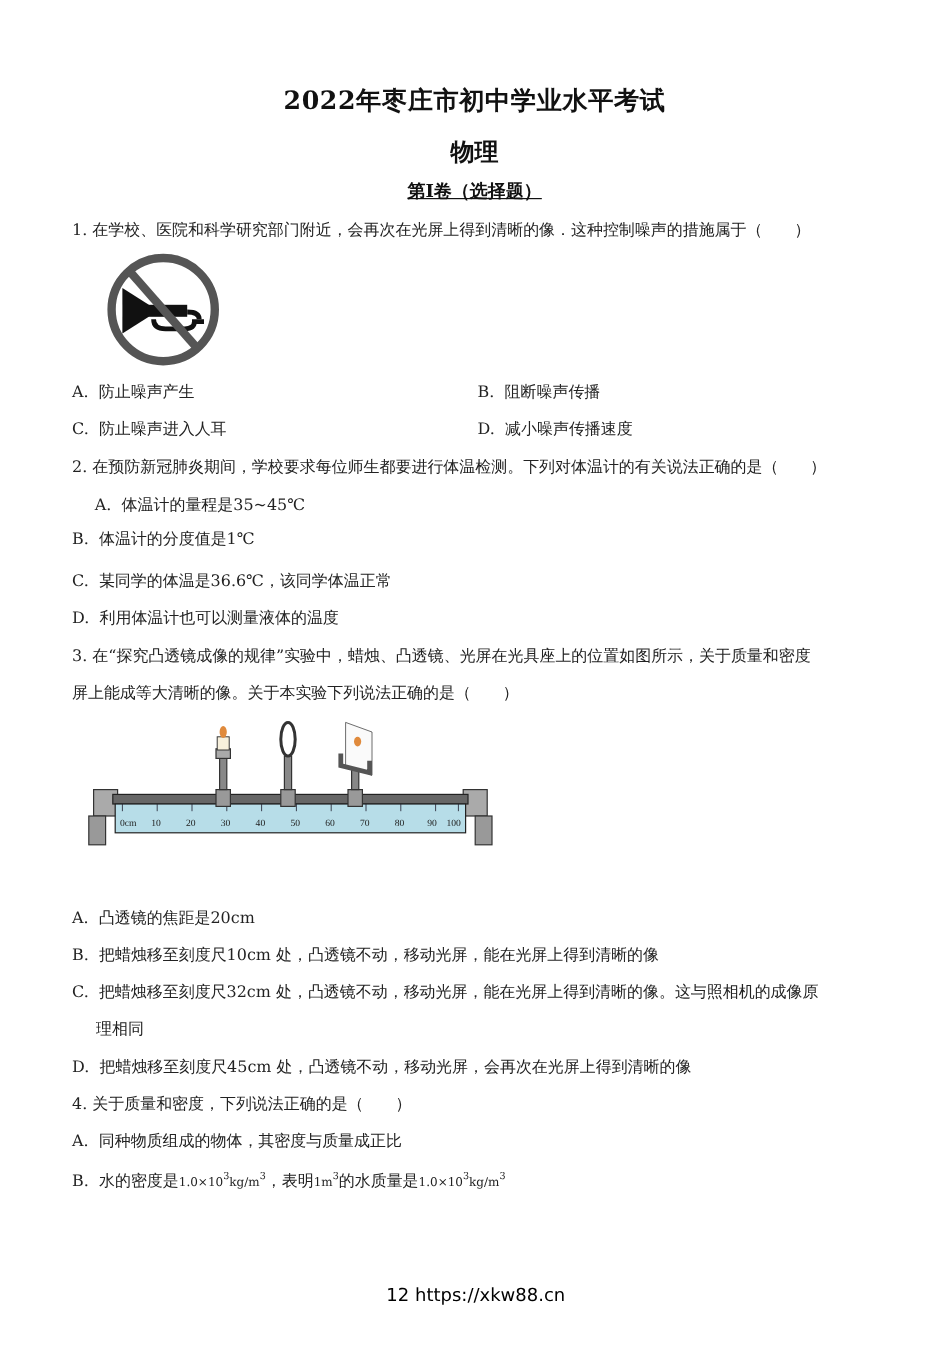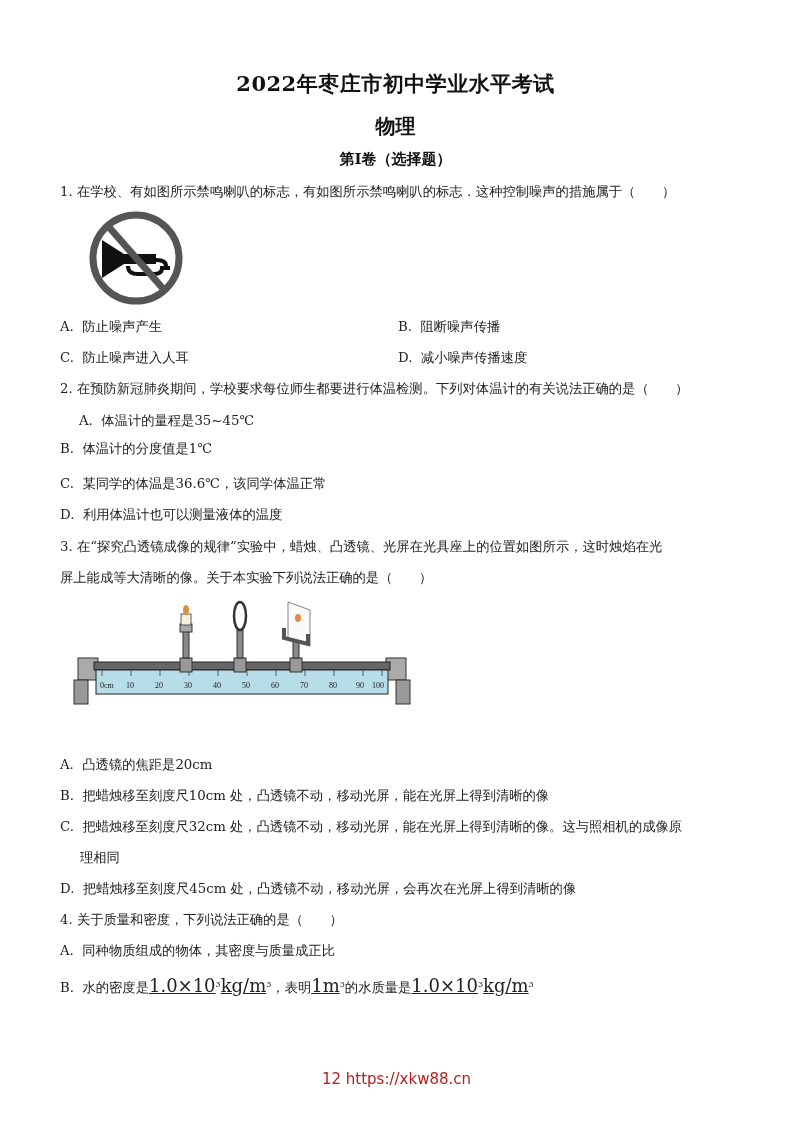--- a/index.html
+++ b/index.html
@@ -2,41 +2,41 @@
 <html><head>
 <meta charset="utf-8">
 <style>
   html, body { margin:0; padding:0; background:#ffffff; }
   body { width:793px; height:1122px; position:relative; overflow:hidden;
          font-family:"DejaVu Serif","Liberation Serif",serif; color:#222; }
   .abs { position:absolute; }
   .title { left:0; width:791px; text-align:center; font-weight:bold; color:#111; }
   .t1 { top:70px; font-size:21px; letter-spacing:0.5px; }
   .t2 { top:113px; font-size:20px; }
-  .t3 { top:150px; font-size:15px; }
+  .t3 { top:150px; font-size:15px;text-decoration:underline; }
   .line { font-size:13.3px; white-space:nowrap; left:60px; }
   .opt { font-size:13.3px; white-space:nowrap; }
   .footer { top:1070px; left:0; width:793px; text-align:center;
-            font-family:"DejaVu Sans","Liberation Sans",sans-serif; font-size:15px; color:#b91c1c; }
+            font-family:"DejaVu Sans","Liberation Sans",sans-serif; font-size:15px; color:#000000; }
   .fig { position:absolute; }
   sup { font-size:8px; vertical-align:super; line-height:0; }
-  .math { font-size:18px;text-decoration:underline; }
+  .math { font-size:10px; }
 </style>
 </head>
 <body>
 
 <div>
 
   <div class="abs title t1">2022年枣庄市初中学业水平考试</div>
   <div class="abs title t2">物理</div>
   <div class="abs title t3">第I卷（选择题）</div>
 
   <div class="abs line" style="top:183px;">
     <span>1.</span>
-    <span>在学校、有如图所示禁鸣喇叭的标志，有如图所示禁鸣喇叭的标志．这种控制噪声的措施属于（　　）</span>
+    <span>在学校、医院和科学研究部门附近，会再次在光屏上得到清晰的像．这种控制噪声的措施属于（　　）</span>
   </div>
   <div class="fig" style="left:88px; top:210px; width:96px; height:96px;">
     <svg width="96" height="96" viewBox="0 0 96 96">
       <circle cx="48" cy="48" r="43" fill="#fff" stroke="#555" stroke-width="7"></circle>
       <polygon points="14,30 14,68 36,54 36,44" fill="#111"></polygon>
       <rect x="34" y="44" width="34" height="10" fill="#111"></rect>
       <path d="M40 56 Q40 64 50 64 L66 64 Q74 64 74 58 L82 58" stroke="#111" stroke-width="4" fill="none"></path>
       <path d="M68 50 Q78 50 78 56" stroke="#111" stroke-width="4" fill="none"></path>
       <line x1="20" y1="16" x2="78" y2="82" stroke="#555" stroke-width="7"></line>
     </svg>
@@ -66,21 +66,21 @@
   </div>
   <div class="abs opt" style="left:60px; top:475px;">
     <span>C.</span>&nbsp;&nbsp;<span>某同学的体温是36.6℃，该同学体温正常</span>
   </div>
   <div class="abs opt" style="left:60px; top:506px;">
     <span>D.</span>&nbsp;&nbsp;<span>利用体温计也可以测量液体的温度</span>
   </div>
 
   <div class="abs line" style="top:538px;">
     <span>3.</span>
-    <span>在“探究凸透镜成像的规律”实验中，蜡烛、凸透镜、光屏在光具座上的位置如图所示，这时烛焰在光</span>
+    <span>在“探究凸透镜成像的规律”实验中，蜡烛、凸透镜、光屏在光具座上的位置如图所示，关于质量和密度</span>
   </div>
   <div class="abs line" style="top:569px;">
     <span>屏上能成等大清晰的像。关于本实验下列说法正确的是（　　）</span>
   </div>
 
   <div class="fig" style="left:72px; top:600px; width:340px; height:110px;">
     <svg width="340" height="110" viewBox="0 0 340 110" font-family="Liberation Serif, serif">
 
       <rect x="6" y="58" width="20" height="22" fill="#aaa" stroke="#333" stroke-width="1"></rect>
       <rect x="2" y="80" width="14" height="24" fill="#999" stroke="#333" stroke-width="1"></rect>

